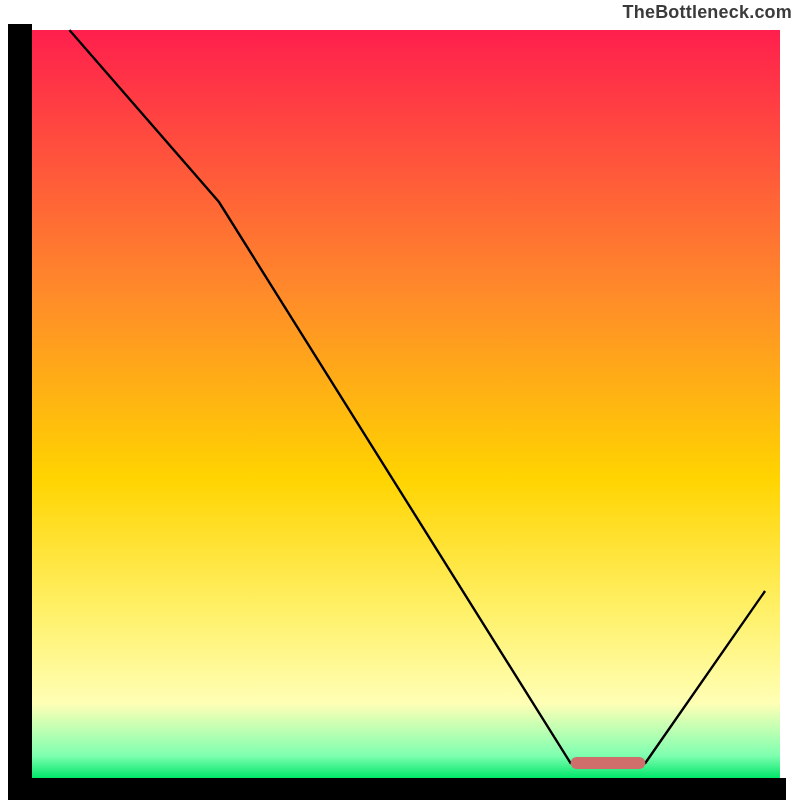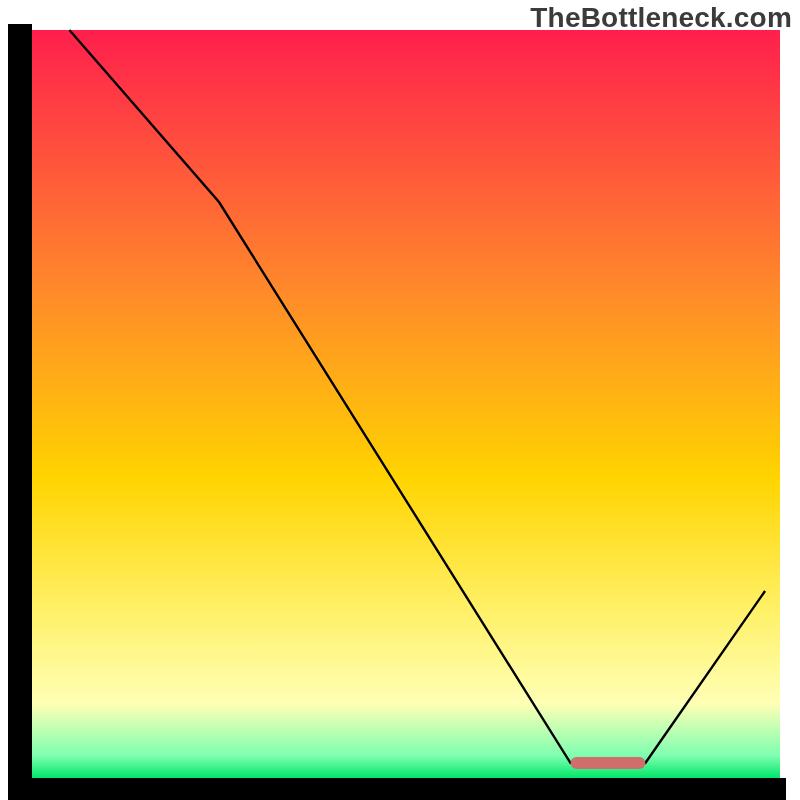--- a/index.html
+++ b/index.html
@@ -14,21 +14,21 @@
   .wrap {
     position: relative;
     width: 800px;
     height: 800px;
   }
   .watermark {
     position: absolute;
     top: 2px;
     right: 8px;
     color: #3b3b3b;
-    font-size: 28px;
+    font-size: 18px;
     font-weight: 600;
     letter-spacing: 0.2px;
     z-index: 4;
   }
   svg {
     display: block;
   }
 </style>
 </head>
 <body>

